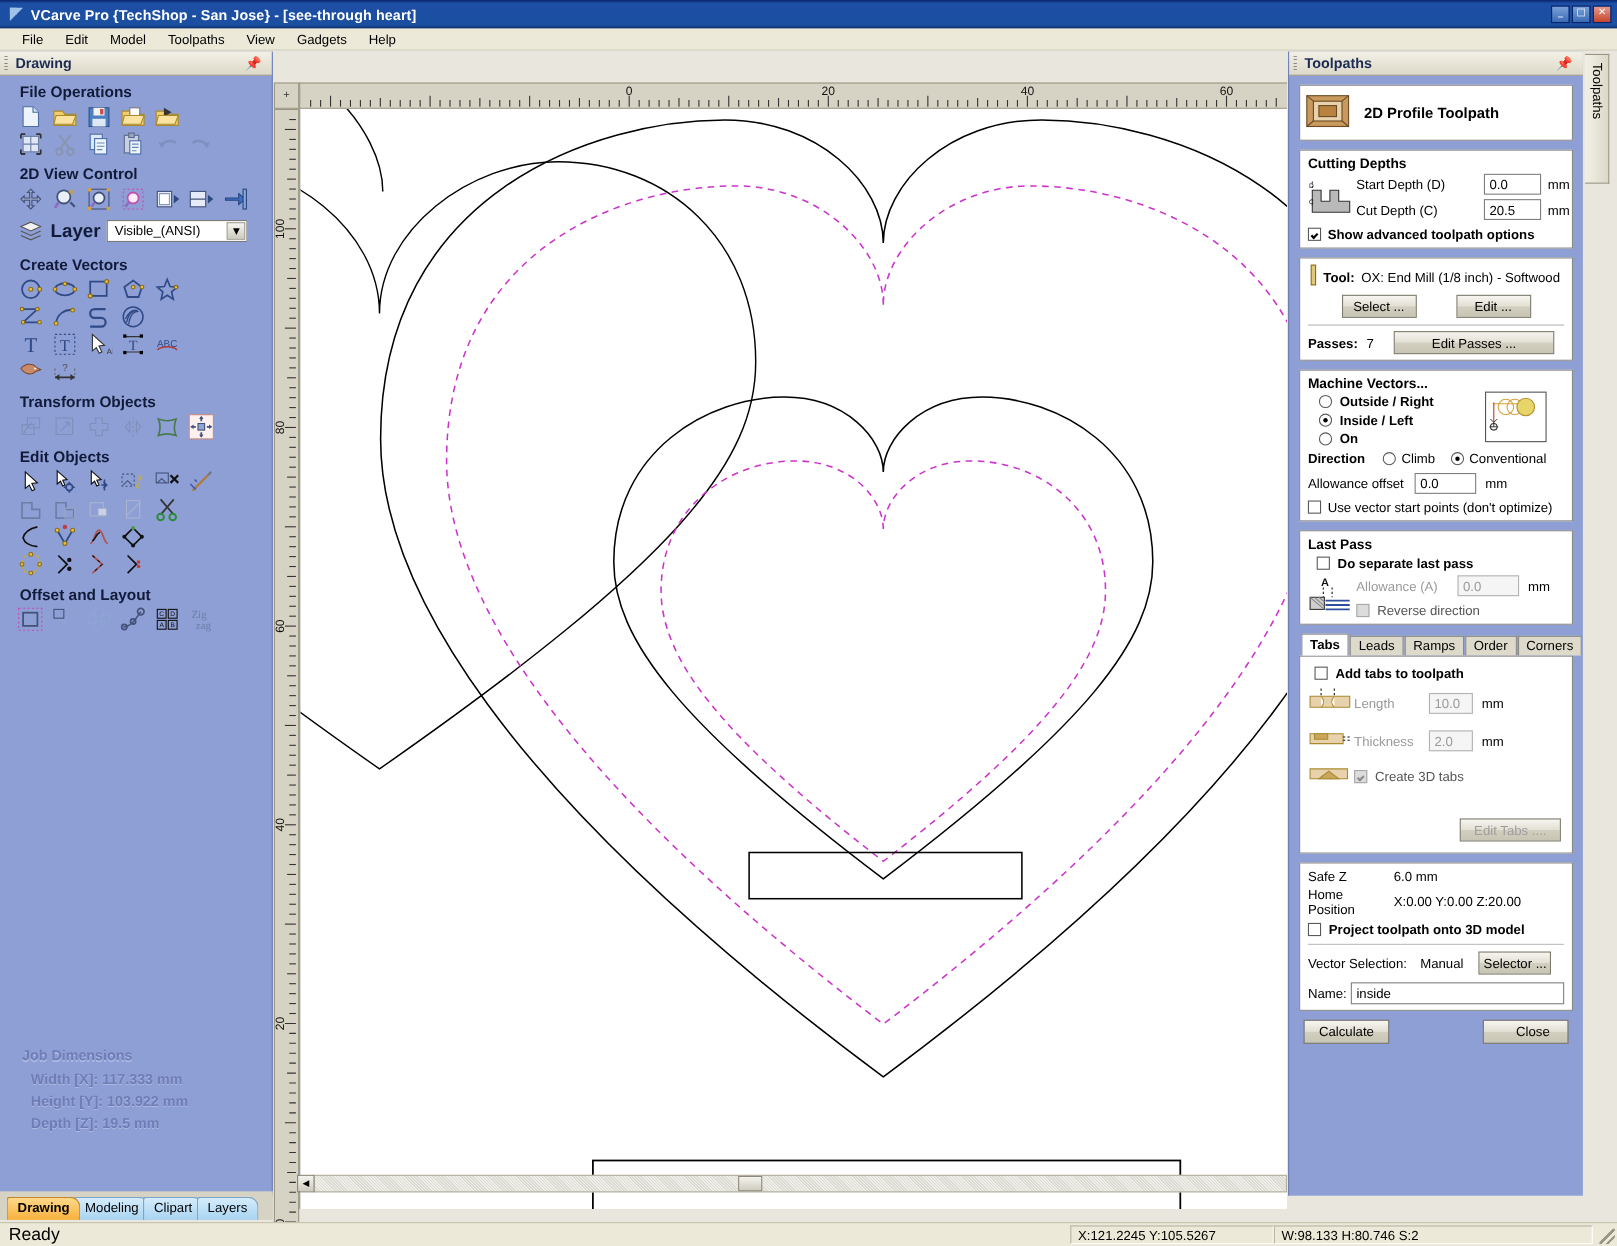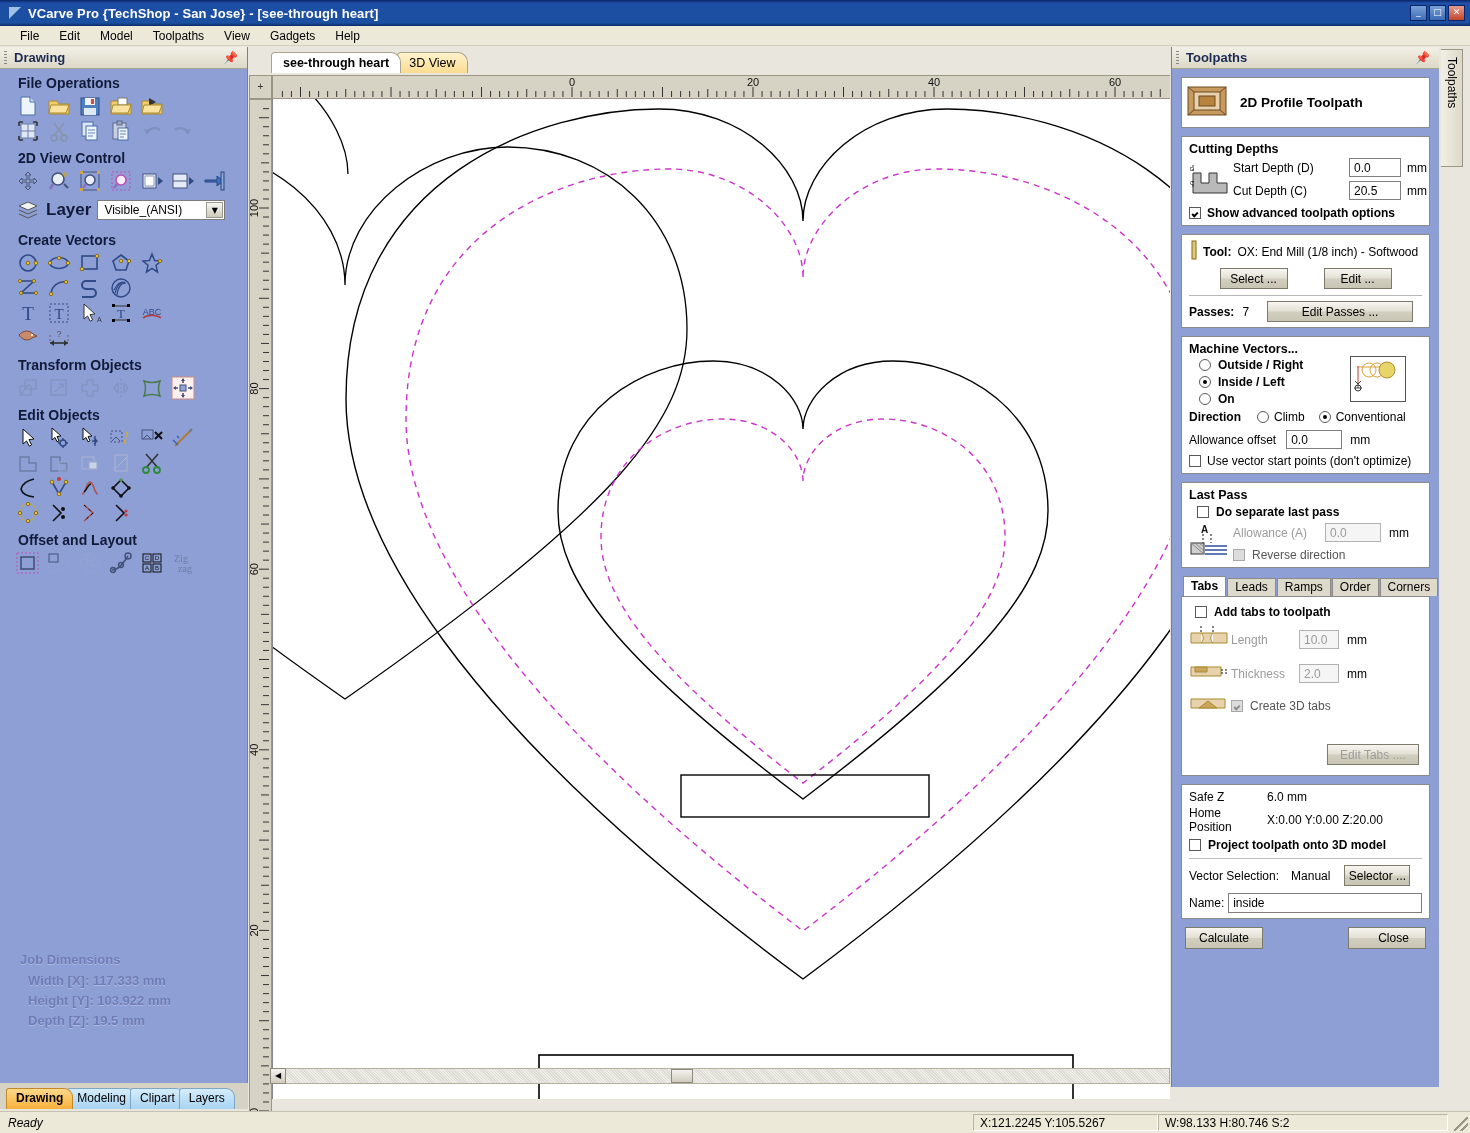--- a/index.html
+++ b/index.html
@@ -242,21 +242,21 @@
   
   .statusbar {
     position: absolute; left: 0; bottom: 0; width: 1470px; height: 22px;
     background: #ece9d8; border-top: 1px solid #c5c1b0; display:flex; align-items:center;
   }
   .sb-cell {
     border: 1px solid #b8b4a4; border-right-color:#fff; border-bottom-color:#fff;
     height: 17px; display:flex; align-items:center; padding: 0 6px; font-size: 12px;
     margin-left: 0; color:#000;
   }
-  .sb-ready { padding-left: 8px; font-size: 12px; font-style: italic; }
+  .sb-ready { padding-left: 8px; font-size: 16px; }
   .sb-grip {
     position:absolute; right: 2px; bottom: 2px; width: 14px; height: 14px;
     background-image:
       linear-gradient(135deg, transparent 45%, #9a9686 45%, #9a9686 55%, transparent 55%),
       linear-gradient(135deg, transparent 70%, #9a9686 70%, #9a9686 80%, transparent 80%);
   }
 </style>
 </head>
 <body>
 
@@ -801,24 +801,20 @@
   </div>
 
   <div class="btabs">
     <div class="btab active">Drawing</div>
     <div class="btab">Modeling</div>
     <div class="btab">Clipart</div>
     <div class="btab">Layers</div>
   </div>
 
   <div class="canvaswrap">
-    <div class="doctabs">
-      <div class="doctab active">see-through heart</div>
-      <div class="doctab inactive">3D View</div>
-    </div>
 
     <div class="corner-box">+</div>
 
     <div class="ruler-h">
       <svg width="896" height="22" id="rh">
           <line x1="9.399999999999977" y1="15" x2="9.399999999999977" y2="21" stroke="#333" stroke-width="1"></line>
           <line x1="18.44999999999999" y1="15" x2="18.44999999999999" y2="21" stroke="#333" stroke-width="1"></line>
           <line x1="27.5" y1="11" x2="27.5" y2="21" stroke="#333" stroke-width="1"></line>
           <line x1="36.549999999999955" y1="15" x2="36.549999999999955" y2="21" stroke="#333" stroke-width="1"></line>
           <line x1="45.599999999999966" y1="15" x2="45.599999999999966" y2="21" stroke="#333" stroke-width="1"></line>

